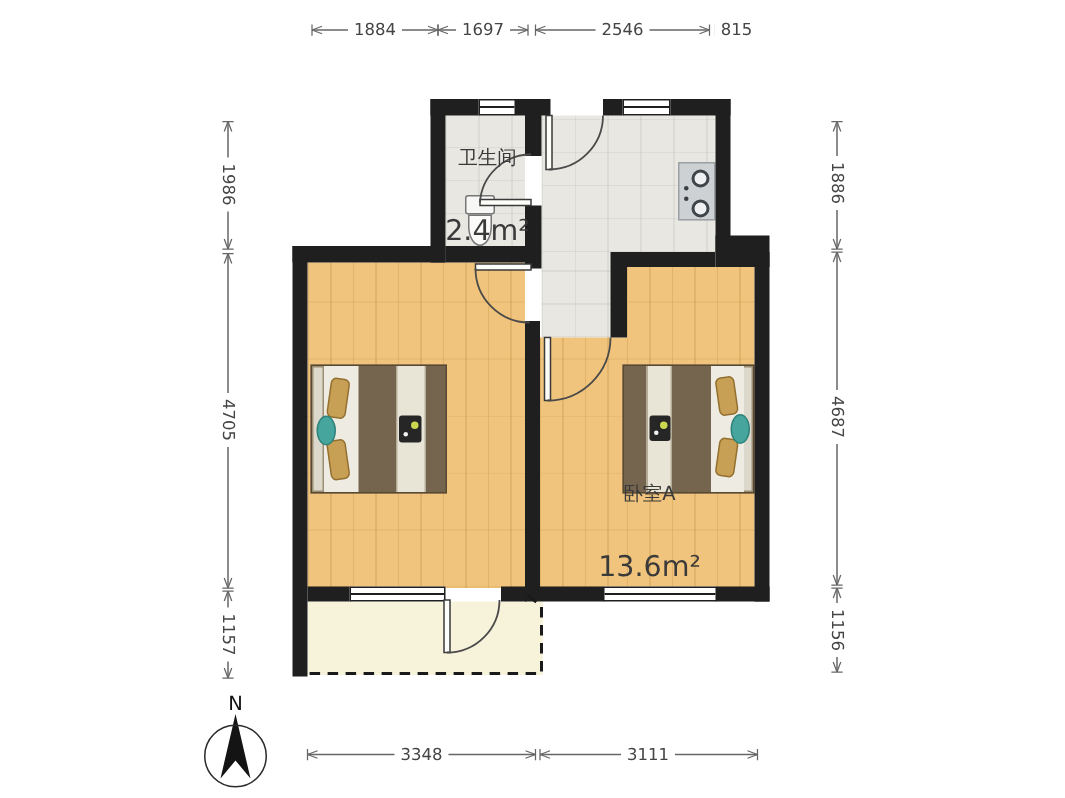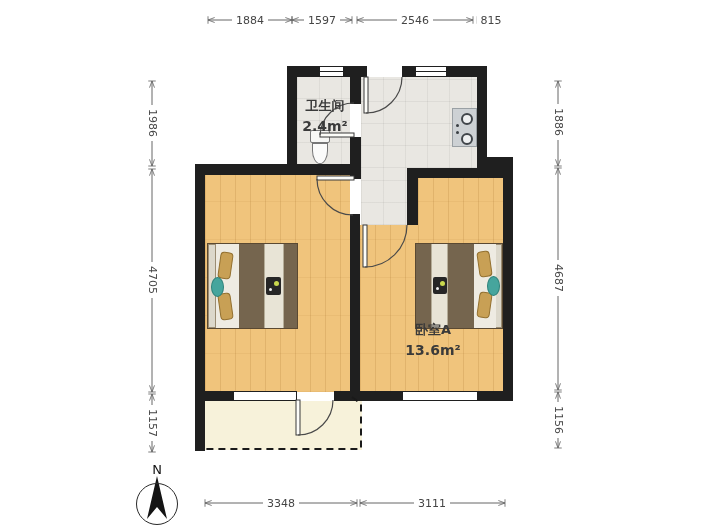--- a/index.html
+++ b/index.html
@@ -14,22 +14,22 @@
     background-image:repeating-linear-gradient(90deg,rgba(150,95,25,.17) 0 1px,rgba(0,0,0,0) 1px 15px),
                      repeating-linear-gradient(0deg,rgba(150,95,25,.08) 0 1px,rgba(0,0,0,0) 1px 38px);}
   .cream{position:absolute;background-color:#f7f2da;}
   
   .w{position:absolute;background:#1f1f1f;}
   .win{position:absolute;background:#fff;border:1px solid #1f1f1f;box-sizing:border-box;
     background-image:linear-gradient(to bottom,rgba(0,0,0,0) 44%,#1f1f1f 44%,#1f1f1f 56%,rgba(0,0,0,0) 56%);}
   
   .rlabel{position:absolute;transform:translateX(-50%);text-align:center;color:#3a3a3a;
           font-size:13px;line-height:1.5;white-space:nowrap;z-index:7;}
-  .rlabel span{display:block;font-weight:bold;}
-  .rlabel .area{font-size:14px;}
+  .rlabel span{display:block;}
+  .rlabel .area{font-size:19px;margin-top:24px;}
   .dim{position:absolute;transform:translate(-50%,-50%);font-size:11px;color:#454545;
        background:#fff;padding:0 4px;white-space:nowrap;z-index:7;}
   .dim.vert{transform:translate(-50%,-50%) rotate(90deg);}
   
   .bed{position:absolute;background:#75654e;border:1px solid rgba(75,58,35,.65);box-sizing:border-box;z-index:2;}
   .bed>div{position:absolute;box-sizing:border-box;}
   .headboard{background:#dcd8cb;border:1px solid #9b8d74;}
   .sheet{background:#eeebe2;}
   .pillow{background:#c8a055;border:1px solid #93702f;border-radius:4px;}
   .teal{background:#46a59d;border:1px solid #2f837b;border-radius:50%;}
@@ -165,21 +165,21 @@
   <div class="rlabel" style="left:325px;top:96px;">
     <span>卫生间</span>
     <span class="area">2.4m²</span>
   </div>
   <div class="rlabel" style="left:433px;top:320px;">
     <span>卧室A</span>
     <span class="area">13.6m²</span>
   </div>
 
   <span class="dim" style="left:250px;top:20px;">1884</span>
-  <span class="dim" style="left:322px;top:20px;">1597</span>
+  <span class="dim" style="left:322px;top:20px;">1697</span>
   <span class="dim" style="left:415px;top:20px;">2546</span>
   <span class="dim" style="left:491px;top:20px;">815</span>
 
   <span class="dim" style="left:281px;top:503px;">3348</span>
   <span class="dim" style="left:432px;top:503px;">3111</span>
 
   <span class="dim vert" style="left:152px;top:123px;">1986</span>
   <span class="dim vert" style="left:152px;top:280px;">4705</span>
   <span class="dim vert" style="left:152px;top:423px;">1157</span>
 

